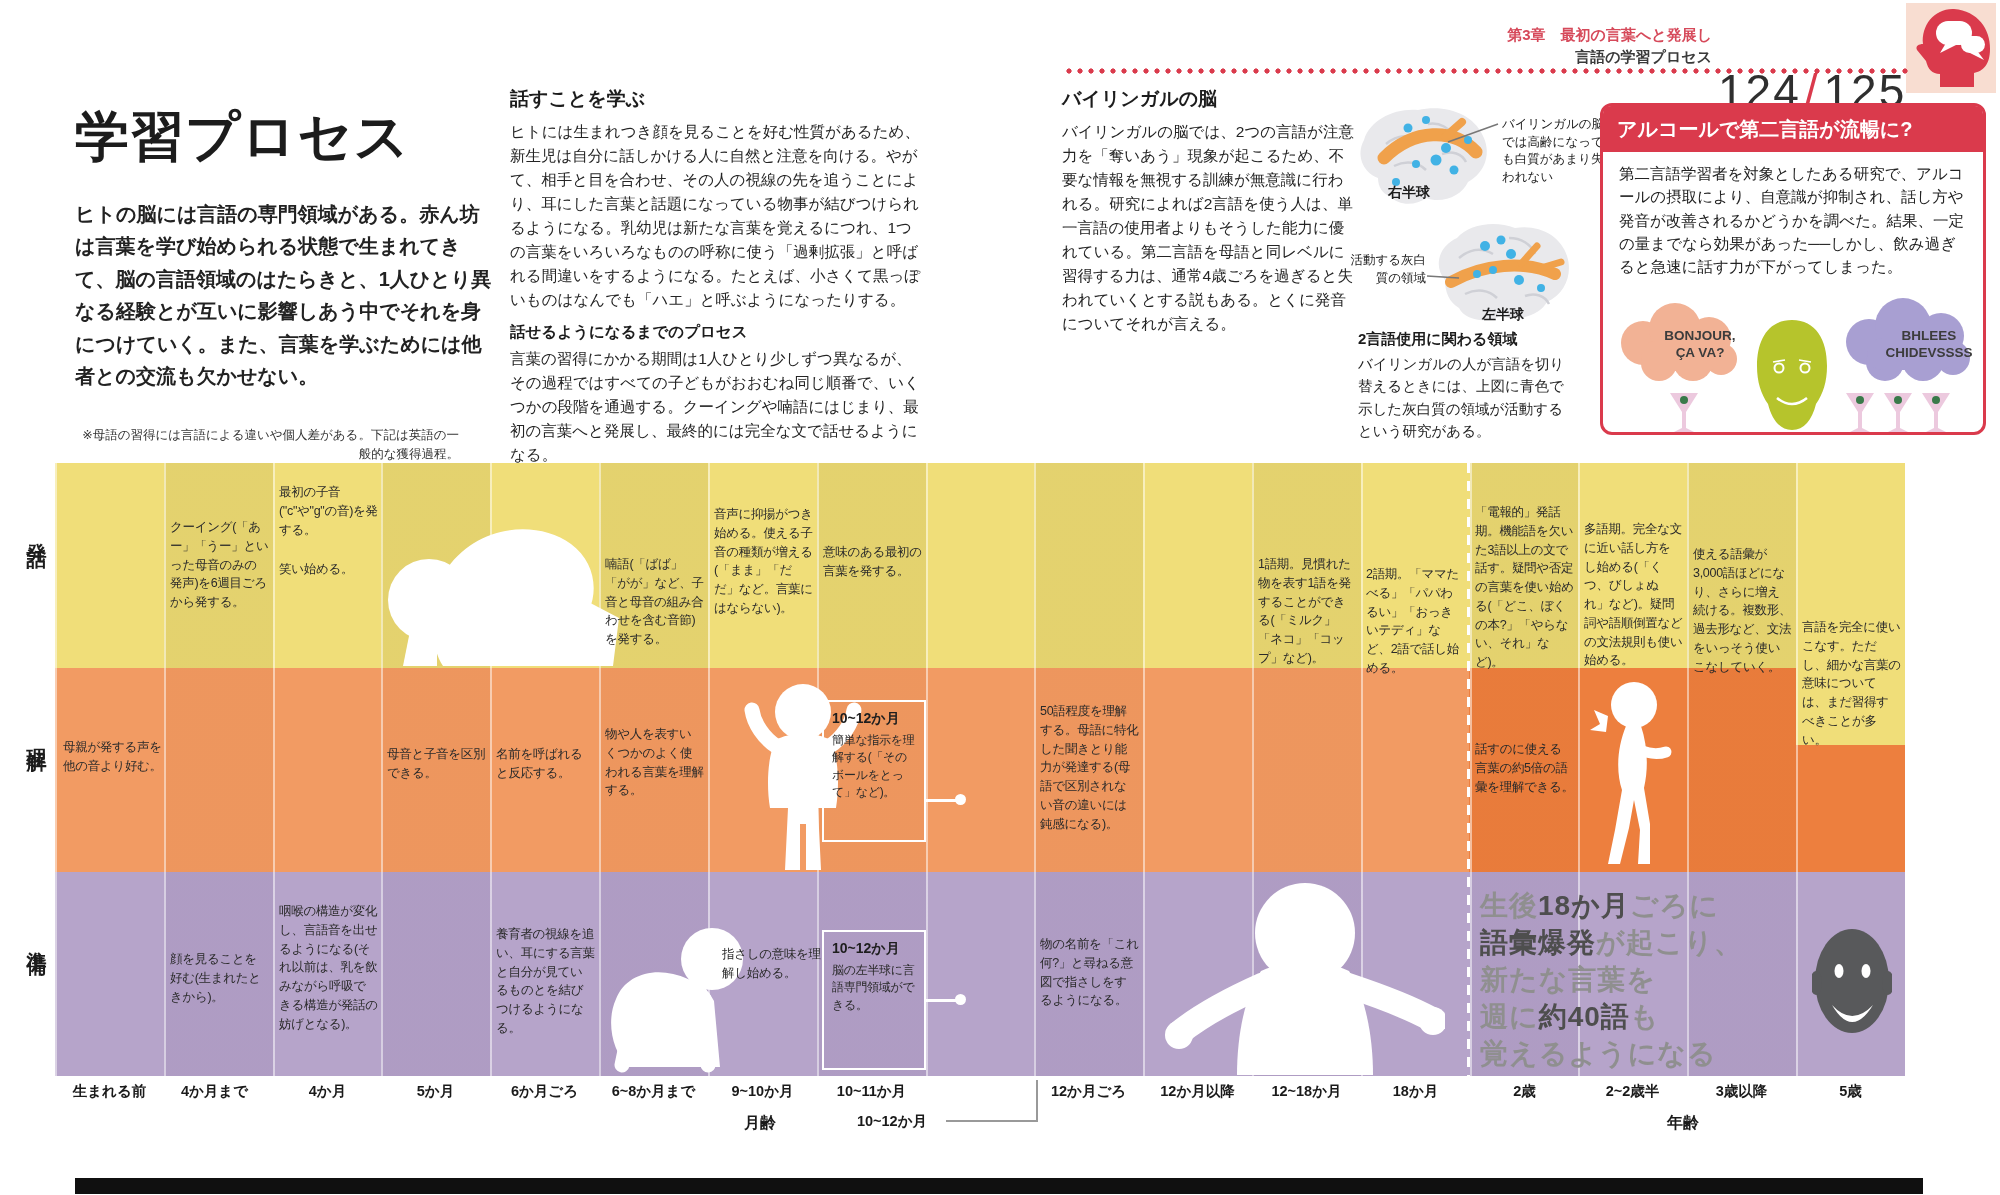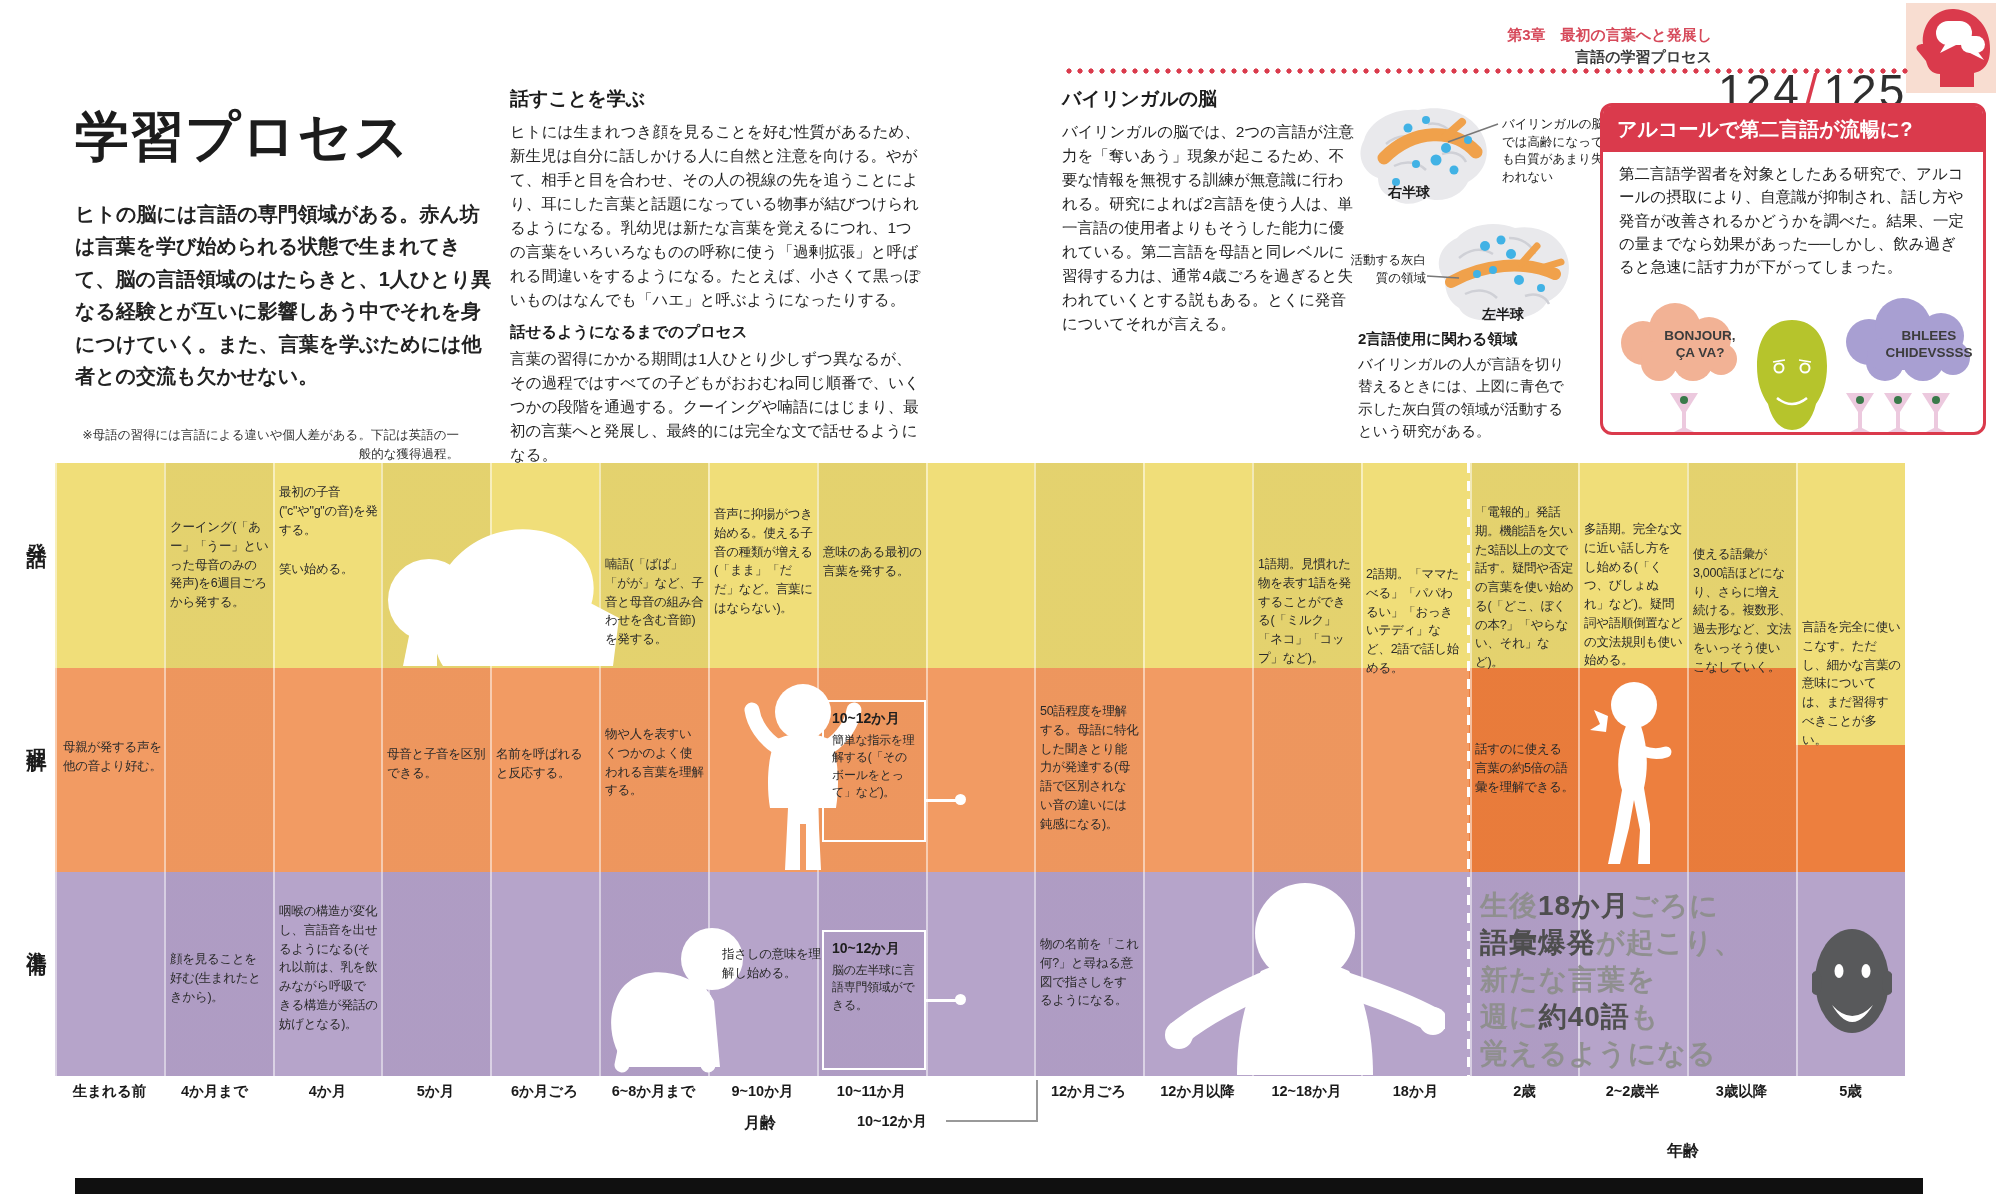--- a/index.html
+++ b/index.html
@@ -305,20 +305,21 @@
       <div class="bt">10~12か月</div>
       <div class="bb">簡単な指示を理解する(「そのボールをとって」など)。</div>
     </div>
     <div class="connline" style="left:871px;top:336px;width:34px;"></div>
     <div class="conndot" style="left:900px;top:331px;"></div>
     <div class="cell" style="left:985px;top:239px;width:99px;">50語程度を理解する。母語に特化した聞きとり能力が発達する(母語で区別されない音の違いには鈍感になる)。</div>
     <div class="cell" style="left:1420px;top:277px;width:99px;">話すのに使える言葉の約5倍の語彙を理解できる。</div>
 
     <div class="cell" style="left:115px;top:487px;width:99px;">顔を見ることを好む(生まれたときから)。</div>
     <div class="cell" style="left:224px;top:439px;width:99px;">咽喉の構造が変化し、言語音を出せるようになる(それ以前は、乳を飲みながら呼吸できる構造が発話の妨げとなる)。</div>
+    <div class="cell" style="left:441px;top:462px;width:99px;">養育者の視線を追い、耳にする言葉と自分が見ているものとを結びつけるようになる。</div>
     <div class="cell" style="left:667px;top:482px;width:100px;">指さしの意味を理解し始める。</div>
     <div class="mbox" style="left:767px;top:467px;width:104px;height:140px;">
       <div class="bt">10~12か月</div>
       <div class="bb">脳の左半球に言語専門領域ができる。</div>
     </div>
     <div class="connline" style="left:871px;top:536px;width:34px;"></div>
     <div class="conndot" style="left:900px;top:531px;"></div>
     <div class="cell" style="left:985px;top:472px;width:99px;">物の名前を「これ何?」と尋ねる意図で指さしをするようになる。</div>
     <div class="burst" id="vocab-burst" style="left:1425px;top:425px;width:320px;">
         <div><span>生後</span><span class="strong">18か月</span><span>ごろに</span></div>
@@ -343,16 +344,16 @@
   <div class="axislabel" style="left:1361px;">18か月</div>
   <div class="axislabel" style="left:1470px;">2歳</div>
   <div class="axislabel" style="left:1578px;">2~2歳半</div>
   <div class="axislabel" style="left:1687px;">3歳以降</div>
   <div class="axislabel" style="left:1796px;">5歳</div>
 
   <div class="axislabel" style="left:842px;top:1112px;width:100px;">10~12か月</div>
   <div class="abs bracket" style="left:946px;top:1120px;width:92px;height:2px;"></div>
   <div class="abs bracket" style="left:1036px;top:1080px;width:2px;height:42px;"></div>
   <div class="axistitle" style="left:705px;top:1113px;">月齢</div>
-  <div class="axistitle" style="left:1628px;top:1113px;margin-top:28px;">年齢</div>
+  <div class="axistitle" style="left:1628px;top:1113px;">年齢</div>
 
   <div class="abs footerbar"></div>
 </div>
 
 </body></html>

